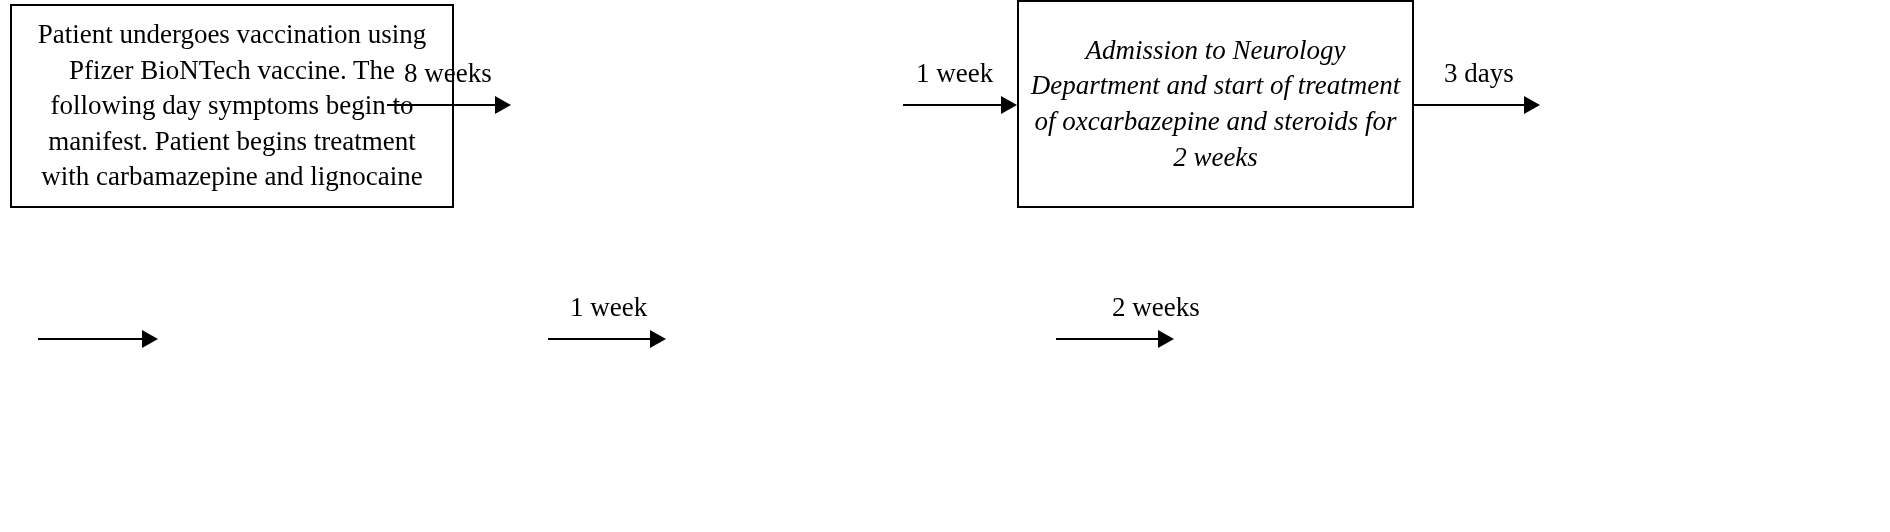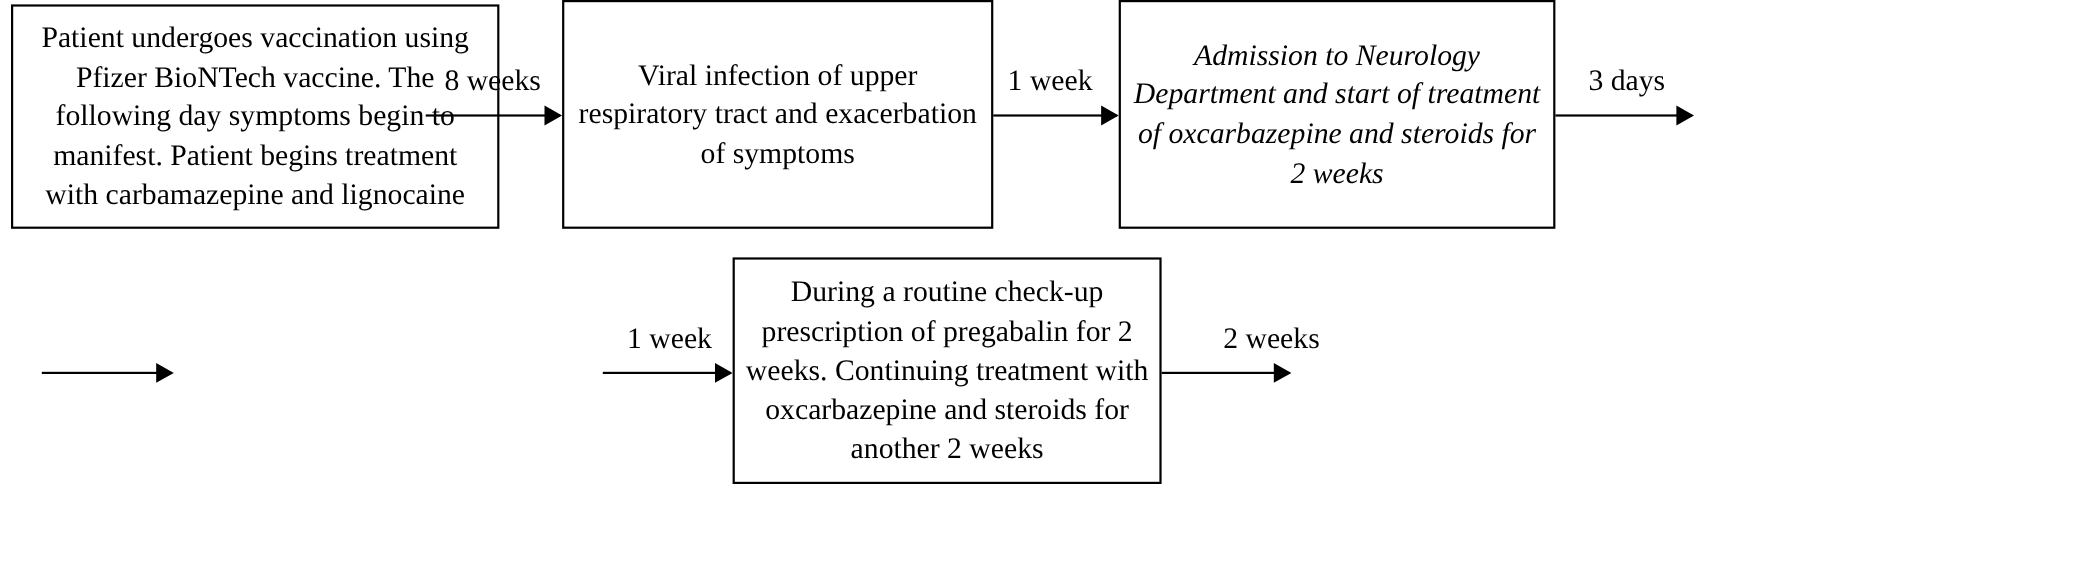--- a/index.html
+++ b/index.html
@@ -91,41 +91,35 @@
 
 <div id="flow">
 
   <div class="node" id="node-0">
     <span>Patient undergoes vaccination using Pfizer BioNTech vaccine. The following day symptoms begin to manifest. Patient begins treatment with carbamazepine and lignocaine</span>
   </div>
 
   <div class="arrow" id="arrow-0"></div>
   <div class="edge-label" id="label-0">8 weeks</div>
 
-  <div class="node" id="node-1">
-    <span>Viral infection of upper respiratory tract and exacerbation of symptoms</span>
-  </div>
 
   <div class="arrow" id="arrow-1"></div>
   <div class="edge-label" id="label-1">1 week</div>
 
   <div class="node" id="node-2">
     <span>Admission to Neurology Department and start of treatment of oxcarbazepine and steroids for 2 weeks</span>
   </div>
 
   <div class="arrow" id="arrow-2"></div>
   <div class="edge-label" id="label-2">3 days</div>
 
   <div class="arrow" id="arrow-3"></div>
 
 
   <div class="arrow" id="arrow-4"></div>
   <div class="edge-label" id="label-3">1 week</div>
 
-  <div class="node" id="node-4">
-    <span>During a routine check-up prescription of pregabalin for 2 weeks. Continuing treatment with oxcarbazepine and steroids for another 2 weeks</span>
-  </div>
 
   <div class="arrow" id="arrow-5"></div>
   <div class="edge-label" id="label-4">2 weeks</div>
 
 
 </div>
 
 </body></html>

